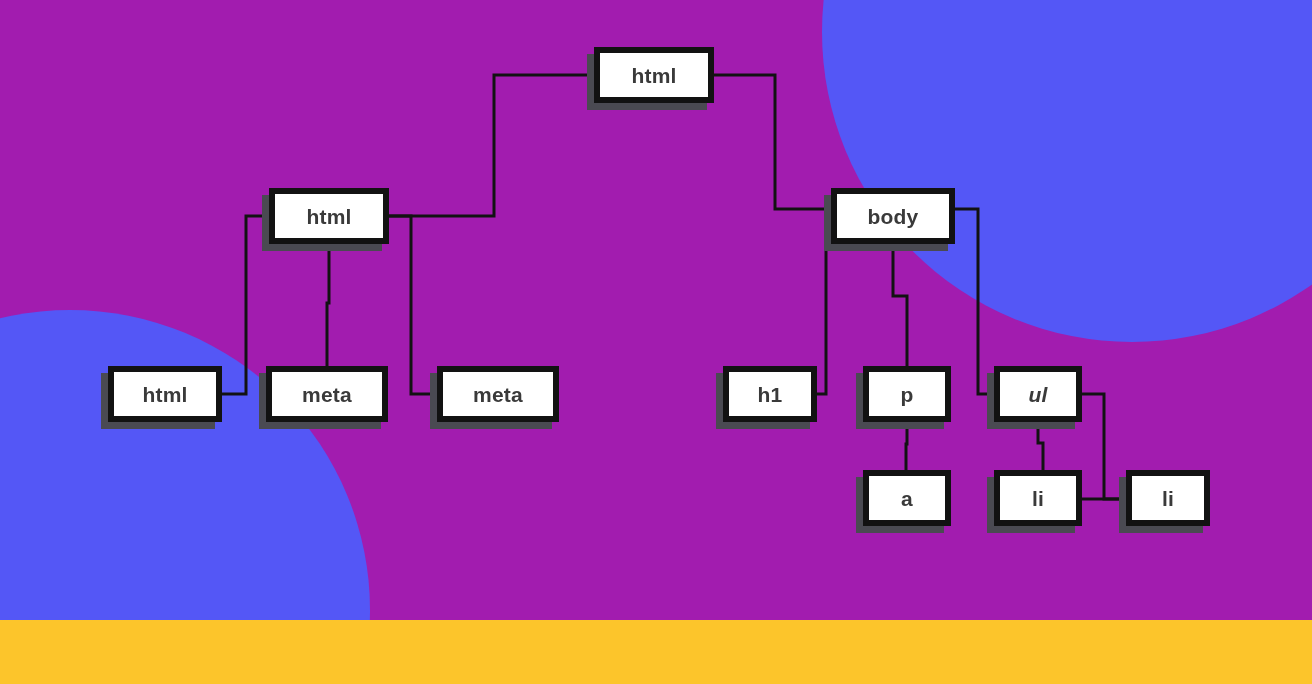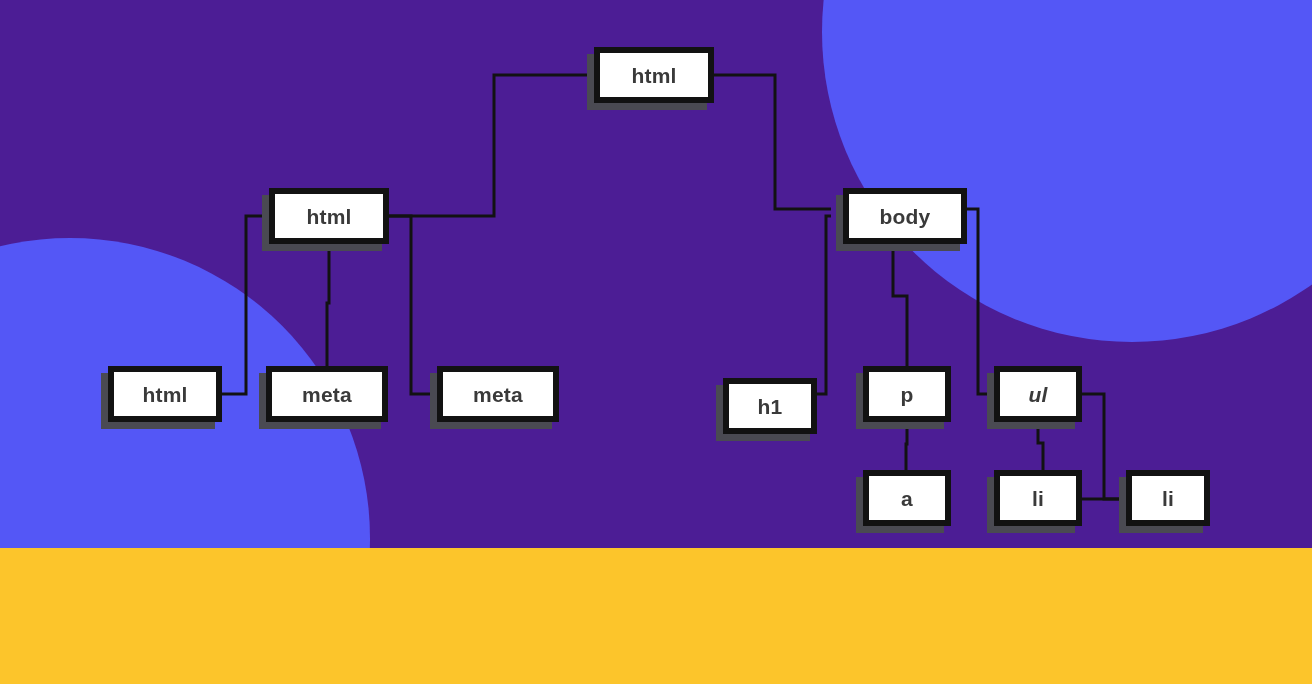--- a/index.html
+++ b/index.html
@@ -10,22 +10,22 @@
   body {
     width: 1312px;
     height: 684px;
     overflow: hidden;
     font-family: "Liberation Sans", sans-serif;
     background: #FCC52B;
   }
   #stage {
     position: relative;
     width: 1312px;
-    height: 548px;
-    background: #4c1d95;
+    height: 620px;
+    background: #a21caf;
     overflow: hidden;
     text-align: right;
   }
   .blob {
     position: absolute;
     border-radius: 50%;
     background: #5457F6;
     pointer-events: none;
   }
   #blob-tr {
@@ -89,33 +89,33 @@
       <path d="M 1082 499 L 1126 499" fill="none" stroke="#121212" stroke-width="3" stroke-linecap="butt" stroke-linejoin="miter"></path>
     </svg>
 
   <div id="nodes">
       <div class="node" style="left: 594px; top: 47px; width: 120px; height: 56px;">
         <span class="label">html</span>
       </div>
       <div class="node" style="left: 269px; top: 188px; width: 120px; height: 56px;">
         <span class="label">html</span>
       </div>
-      <div class="node" style="left: 831px; top: 188px; width: 124px; height: 56px; margin-left: 12px;">
+      <div class="node" style="left: 831px; top: 188px; width: 124px; height: 56px;">
         <span class="label">body</span>
       </div>
       <div class="node" style="left: 108px; top: 366px; width: 114px; height: 56px;">
         <span class="label">html</span>
       </div>
       <div class="node" style="left: 266px; top: 366px; width: 122px; height: 56px;">
         <span class="label">meta</span>
       </div>
       <div class="node" style="left: 437px; top: 366px; width: 122px; height: 56px;">
         <span class="label">meta</span>
       </div>
-      <div class="node" style="left: 723px; top: 366px; width: 94px; height: 56px; margin-top: 12px;">
+      <div class="node" style="left: 723px; top: 366px; width: 94px; height: 56px;">
         <span class="label">h1</span>
       </div>
       <div class="node" style="left: 863px; top: 366px; width: 88px; height: 56px;">
         <span class="label">p</span>
       </div>
       <div class="node" style="left: 994px; top: 366px; width: 88px; height: 56px; font-style: italic;">
         <span class="label">ul</span>
       </div>
       <div class="node" style="left: 863px; top: 470px; width: 88px; height: 56px;">
         <span class="label">a</span>

